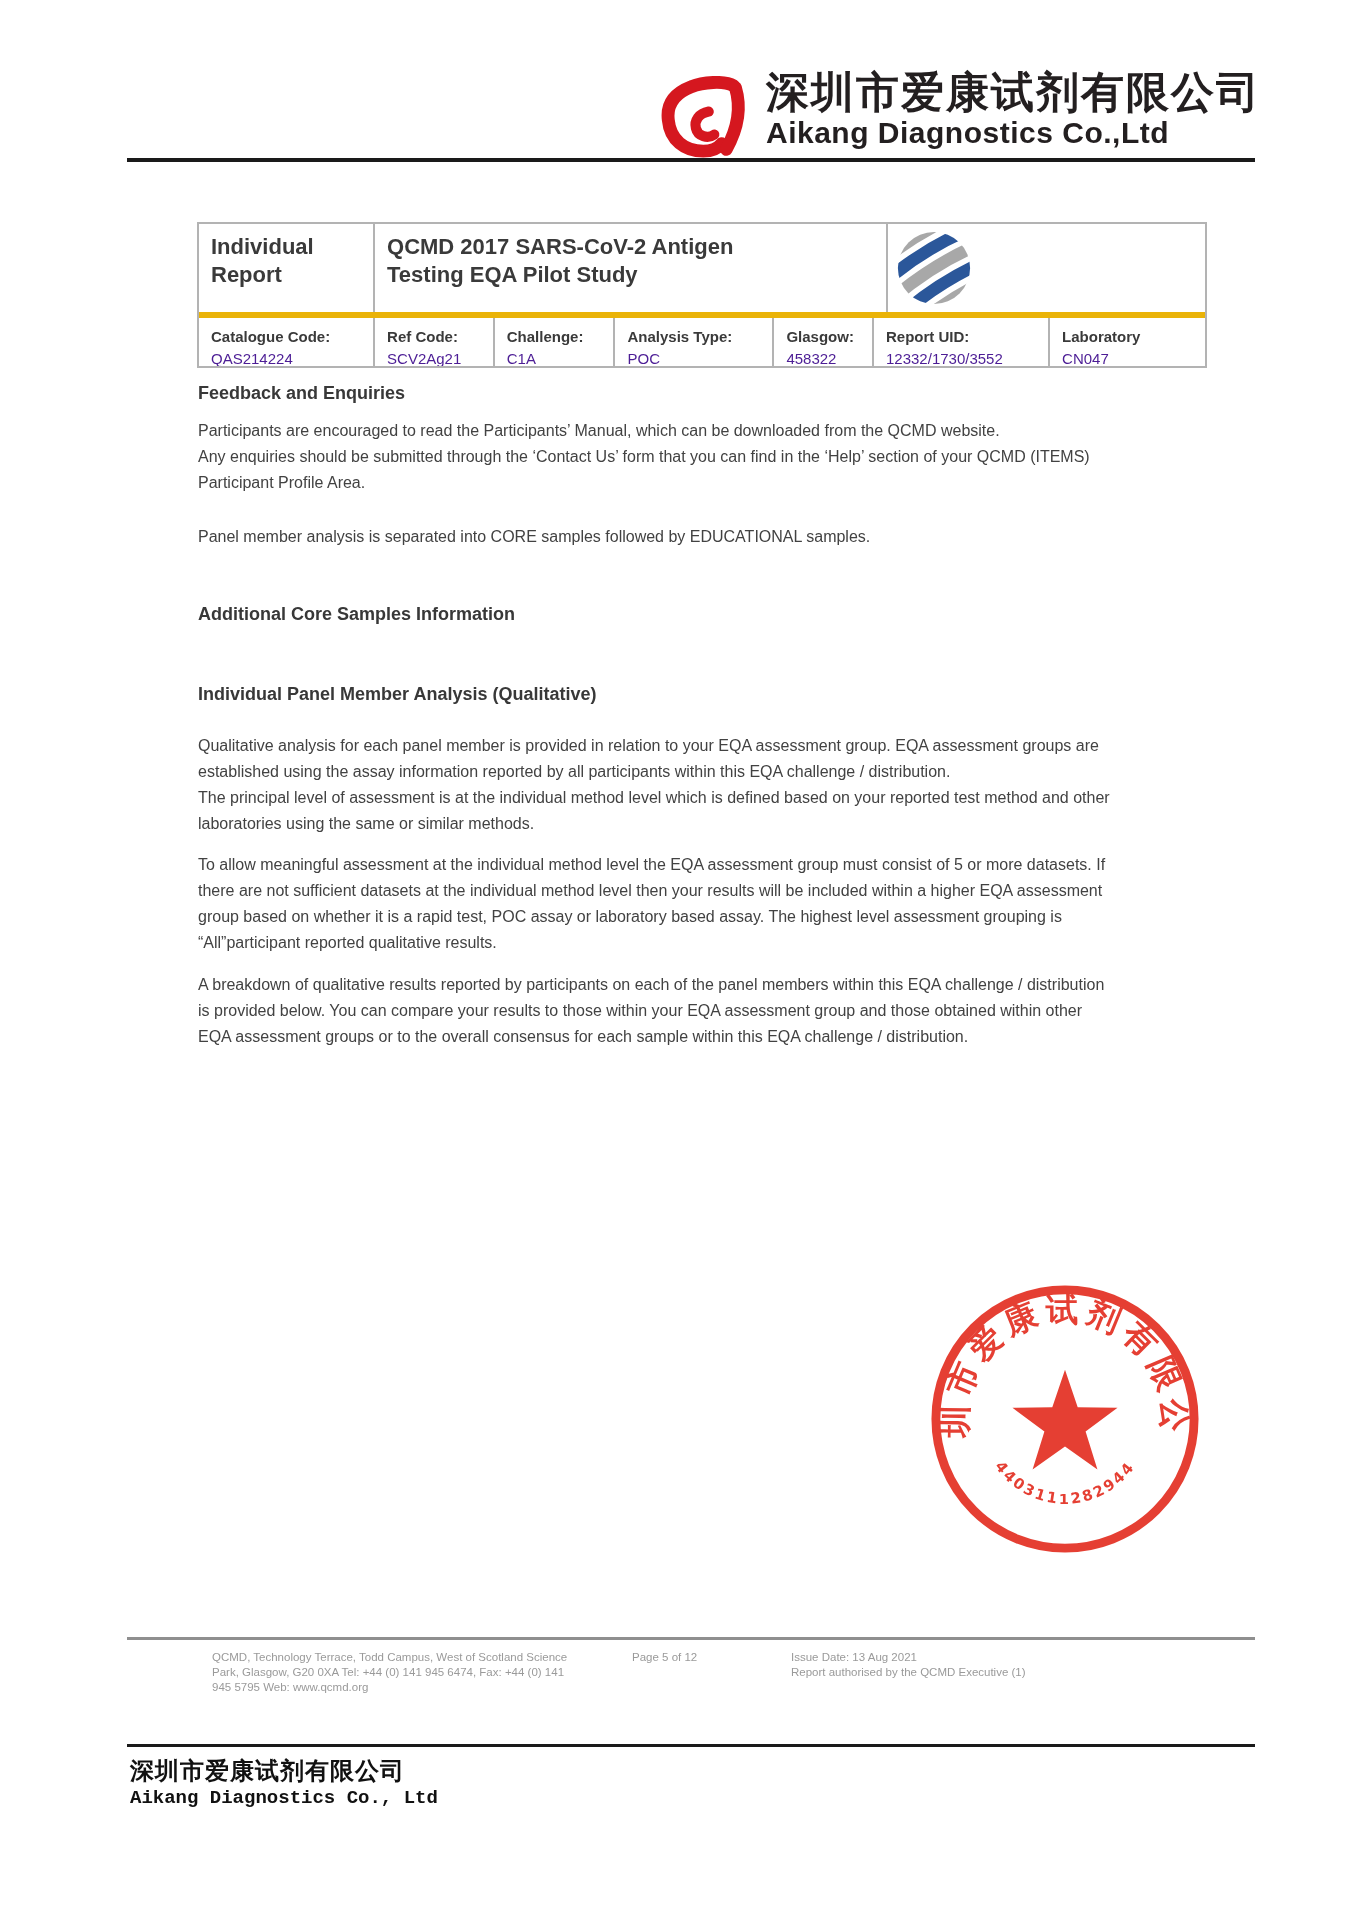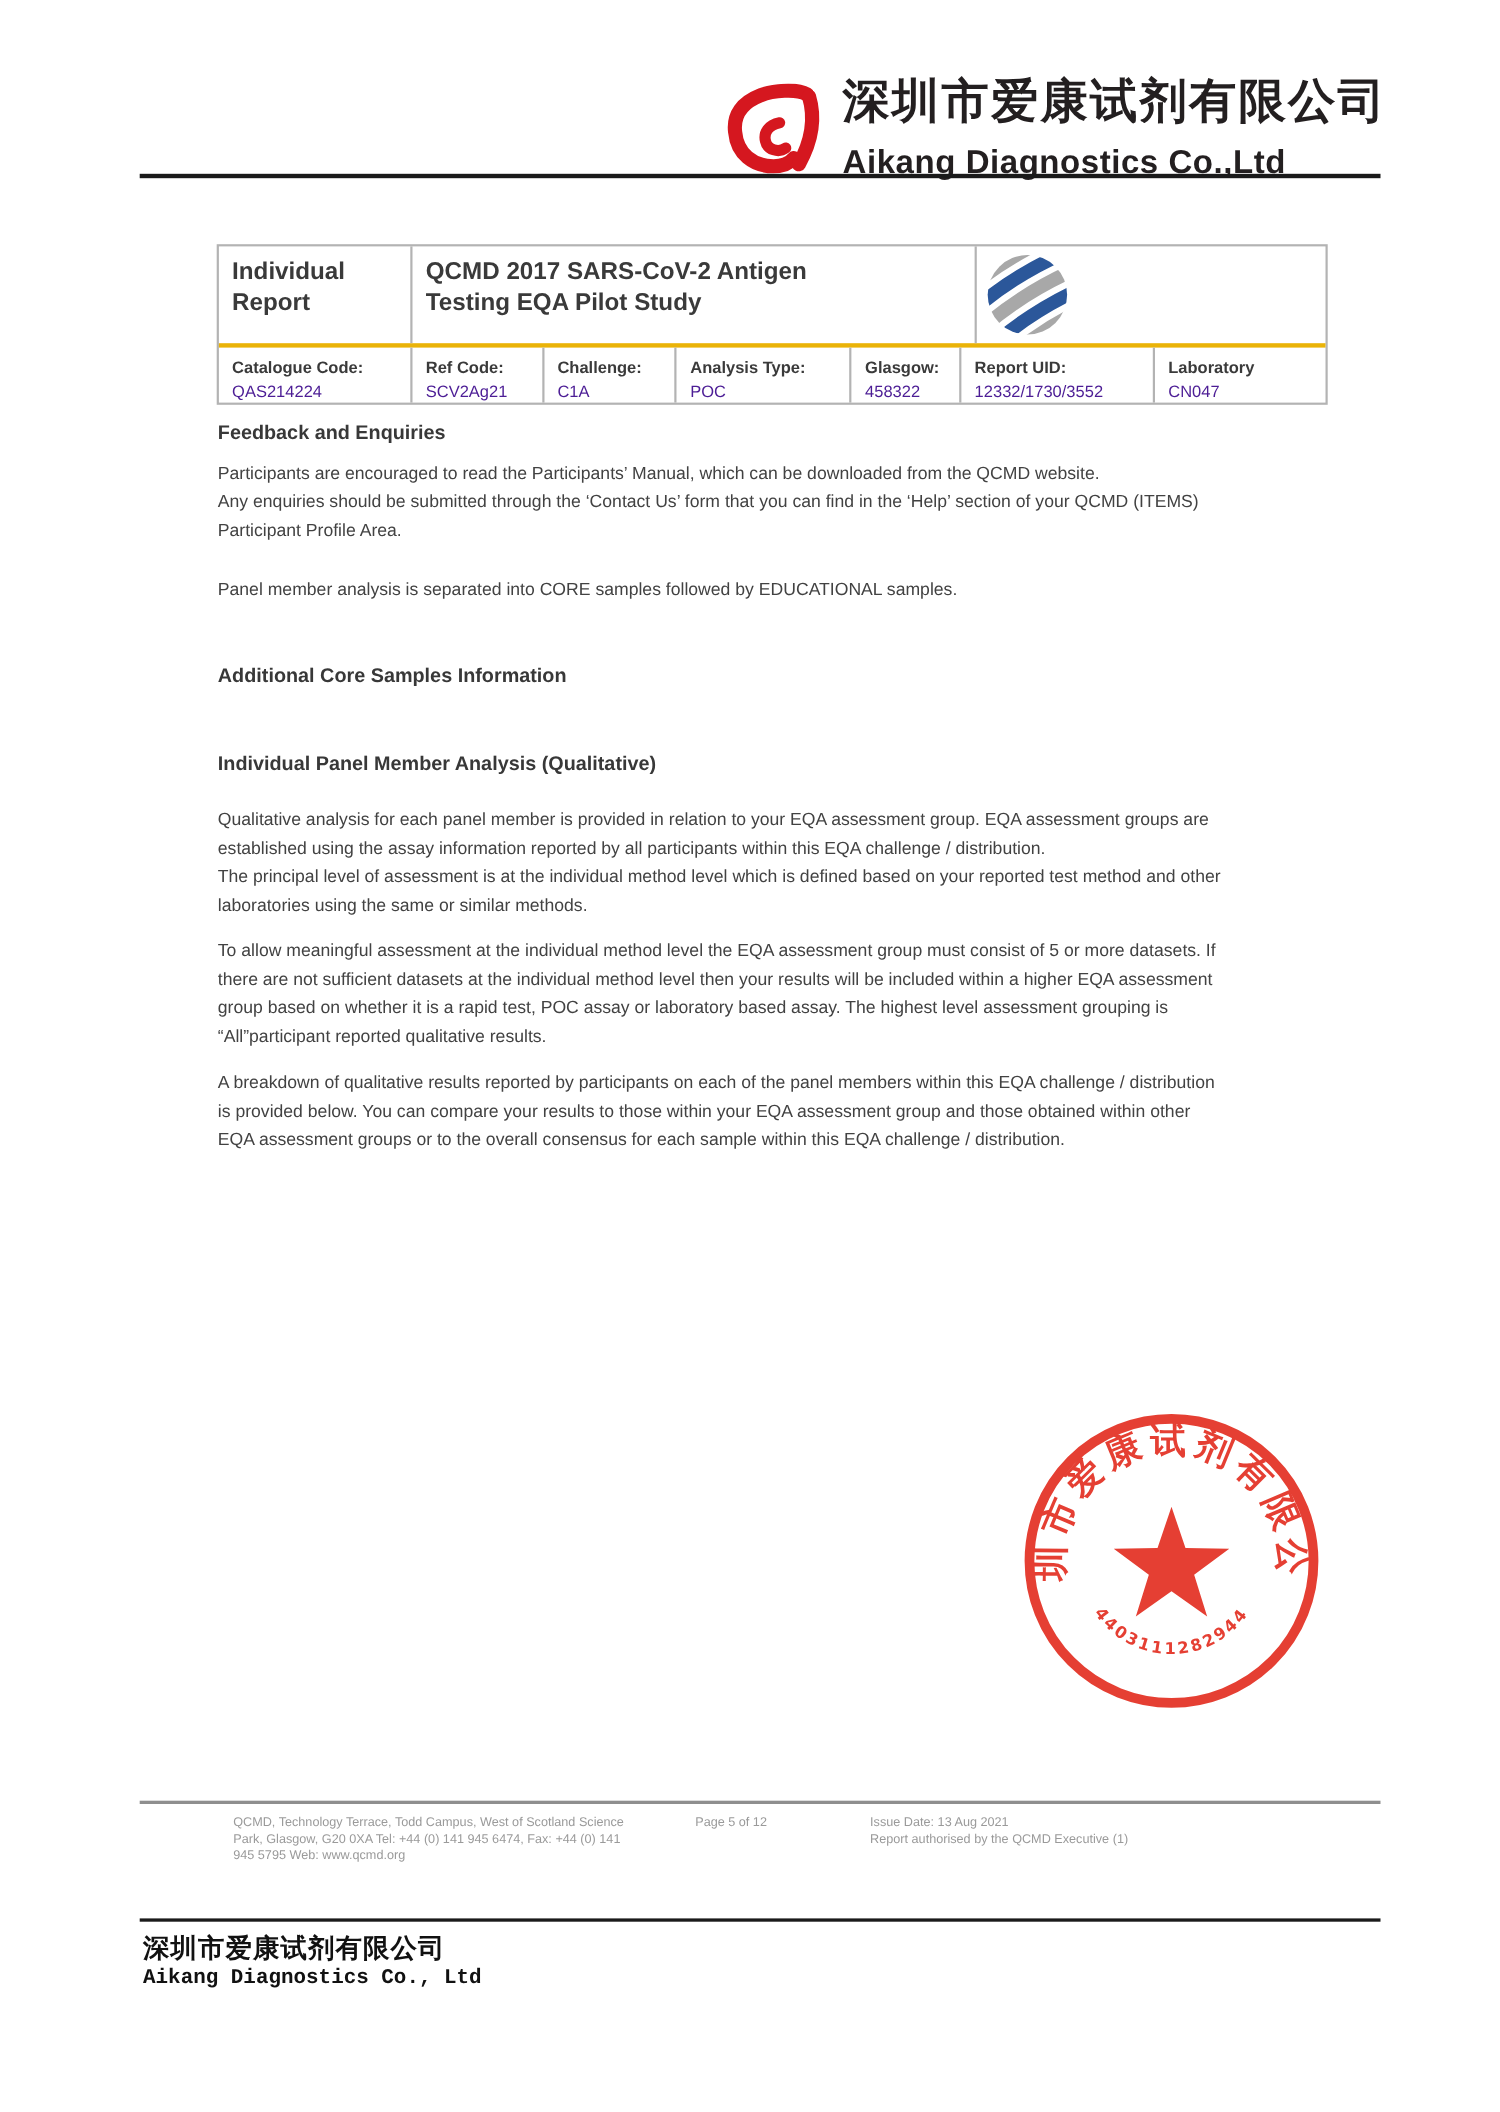--- a/index.html
+++ b/index.html
@@ -8,27 +8,27 @@
     width:1364px; height:1920px; position:relative;
     font-family:"Liberation Sans", sans-serif;
     color:#3f3f3f;
   }
   .pre { white-space:pre-line; }
 
   
   .brand { position:absolute; top:70px; left:660px; display:flex; align-items:flex-start; }
   .brand-logo { width:92px; height:84px; margin-right:14px; margin-top:6px; }
   .brand-cn { font-size:43px; font-weight:bold; color:#231f20; letter-spacing:2px; line-height:1.05; }
-  .brand-en { font-size:30px; font-weight:bold; color:#231f20; letter-spacing:0.5px; margin-top:16px; }
+  .brand-en { font-size:30px; font-weight:bold; color:#231f20; letter-spacing:0.5px; margin-top:1px; }
   .rule-black-top { position:absolute; top:158px; left:127px; width:1128px; height:4px; background:#1a1a1a; }
 
   
   .rt { position:absolute; top:222px; left:197px; width:1010px; border:2px solid #b3b3b3; background:#fff; }
   .rt-row1 { display:grid; grid-template-columns:17.5% 51% 31.5%; height:88px; }
-  .rt-row2 { display:grid; grid-template-columns:17.5% 11.9% 12% 15.8% 9.9% 17.5% 15.4%; height:54px; border-top:4px solid #eab308; }
+  .rt-row2 { display:grid; grid-template-columns:17.5% 11.9% 12% 15.8% 9.9% 17.5% 15.4%; height:54px; border-top:6px solid #eab308; }
   .rt-cell { border-right:2px solid #b3b3b3; padding:9px 12px; overflow:hidden; }
   .rt-cell:last-child { border-right:none; }
   .rt-big { font-size:22px; font-weight:bold; color:#3a3a3a; line-height:1.25; }
   .rt-label { font-size:15px; font-weight:bold; color:#3a3a3a; line-height:1.3; }
   .rt-value { font-size:15px; color:#4c1d95; margin-top:3px; }
 
   
   .qcmd-cell { display:flex; align-items:center; padding:4px 8px; }
   .qcmd-globe { width:76px; height:76px; flex:0 0 auto; }
   .qcmd-right { margin-left:4px; }

